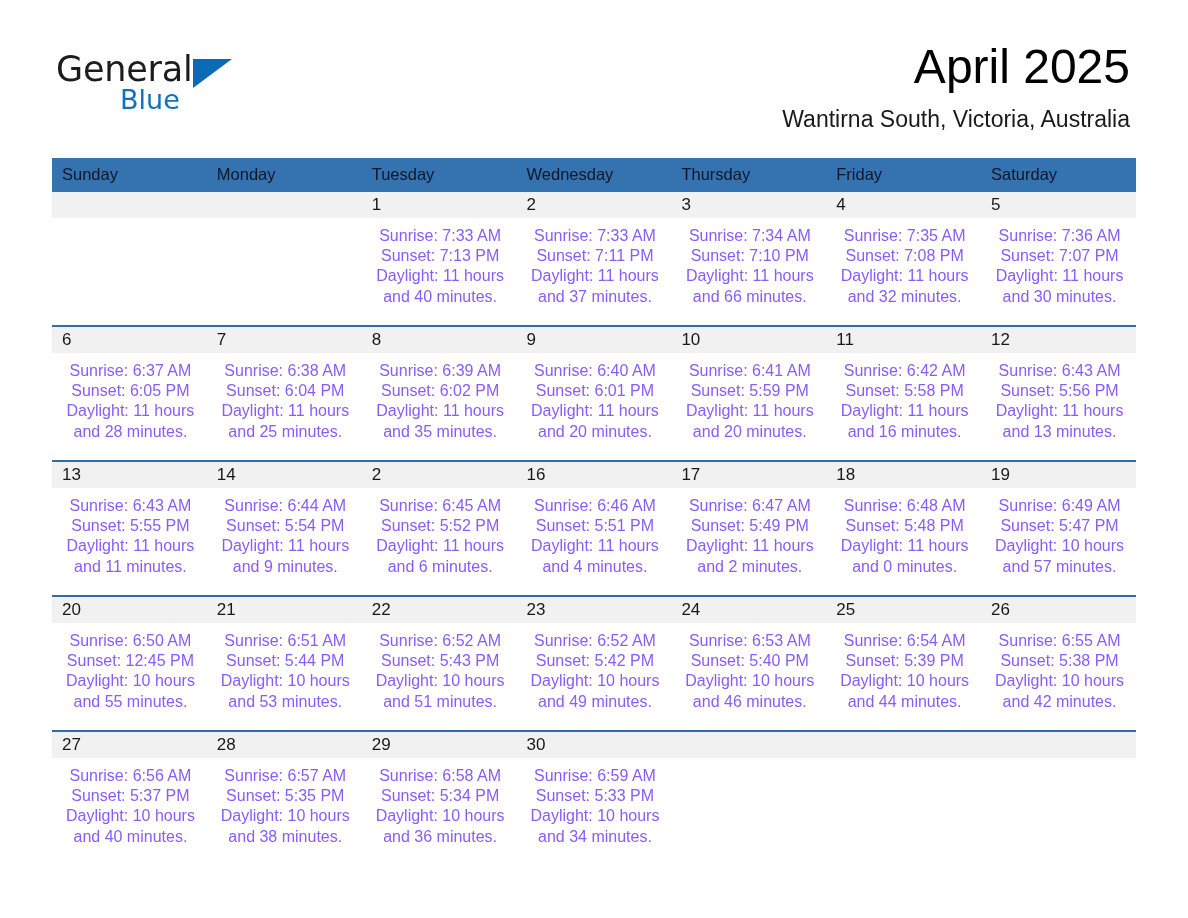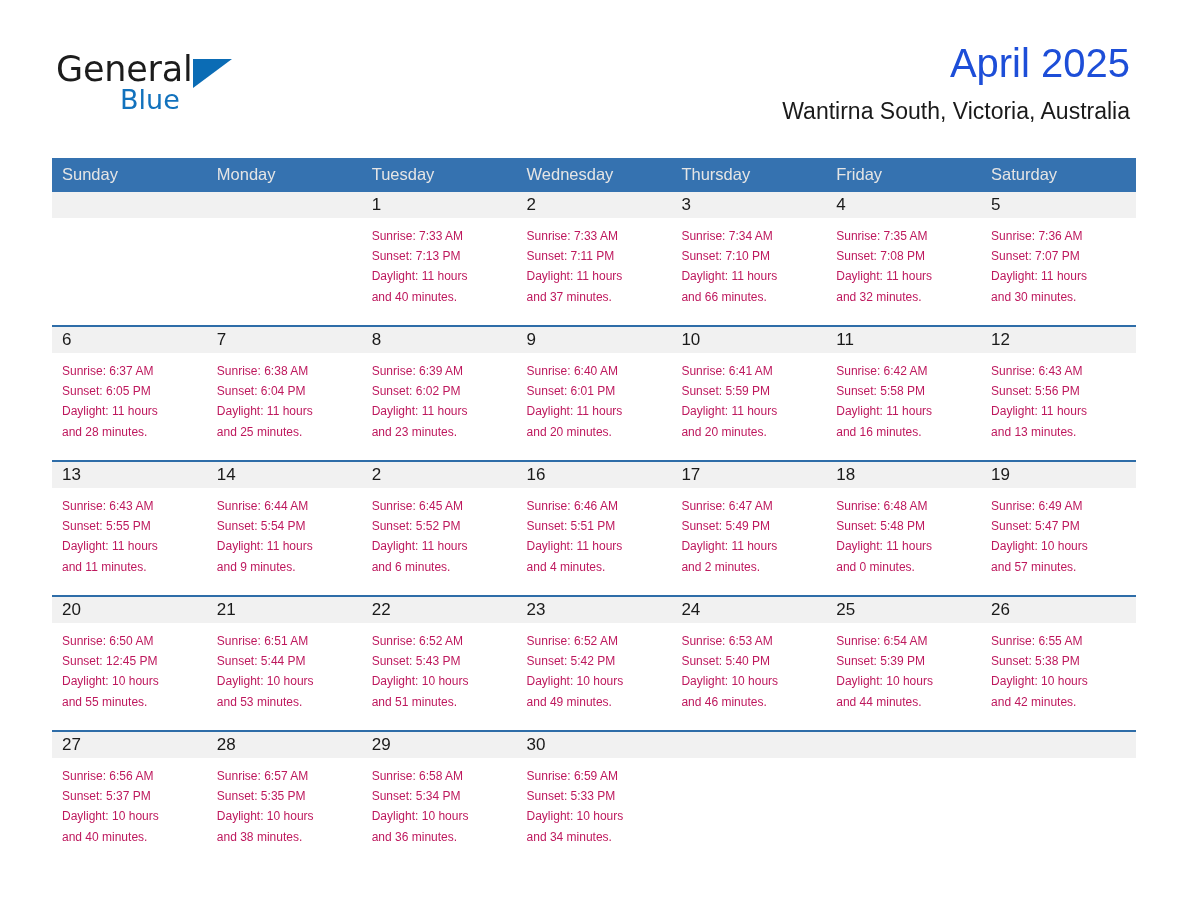--- a/index.html
+++ b/index.html
@@ -74,23 +74,23 @@
     margin-top: -4px;
   }
 
   .title-block {
     position: absolute;
     right: 58px;
     top: 42px;
     text-align: right;
   }
   .cal-title {
-    font-size: 40px;
+    font-size: 48px;
     font-weight: 400;
-    color: #1d4ed8;
+    color: #000000;
     letter-spacing: 0px;
     line-height: 1.05;
     white-space: nowrap;
   }
   .cal-subtitle {
     margin-top: 14px;
     font-size: 23px;
     font-weight: 400;
     color: #1a1a1a;
     white-space: nowrap;
@@ -102,21 +102,21 @@
     position: absolute;
     left: 52px;
     top: 158px;
     width: 1084px;
     border-collapse: collapse;
     table-layout: fixed;
   }
 
   .calendar th {
     background: #3572b0;
-    color: #e5e5e5;
+    color: #0f172a;
     font-size: 16.5px;
     font-weight: 400;
     text-align: left;
     padding: 7px 0 8px 10px;
     height: 14px;
     vertical-align: middle;
   }
 
   .week-row > td {
     vertical-align: top;
@@ -138,23 +138,24 @@
     height: 26px;
     line-height: 26px;
     padding-left: 10px;
     font-size: 17px;
     color: #1a1a1a;
     box-sizing: border-box;
   }
 
   .cell-body {
     padding: 8px 8px 0 10px;
-    font-size: 12px;
+    font-size: 16px;
     line-height: 20.2px;
-    color: #be185d;
+    color: #8b5cf6;
+    text-align: center;
   }
   .cell-body div {
     white-space: nowrap;
   }
 
   .empty .daynum-band {
     background: #f1f1f1;
   }
 </style>
 </head>
@@ -302,21 +303,21 @@
               </div>
             </div>
           </td>
           <td>
             <div class="cell">
               <div class="daynum-band">8</div>
               <div class="cell-body">
                 <div>Sunrise: 6:39 AM</div>
                 <div>Sunset: 6:02 PM</div>
                 <div>Daylight: 11 hours</div>
-                <div>and 23 minutes.</div>
+                <div>and 35 minutes.</div>
               </div>
             </div>
           </td>
           <td>
             <div class="cell">
               <div class="daynum-band">9</div>
               <div class="cell-body">
                 <div>Sunrise: 6:40 AM</div>
                 <div>Sunset: 6:01 PM</div>
                 <div>Daylight: 11 hours</div>

